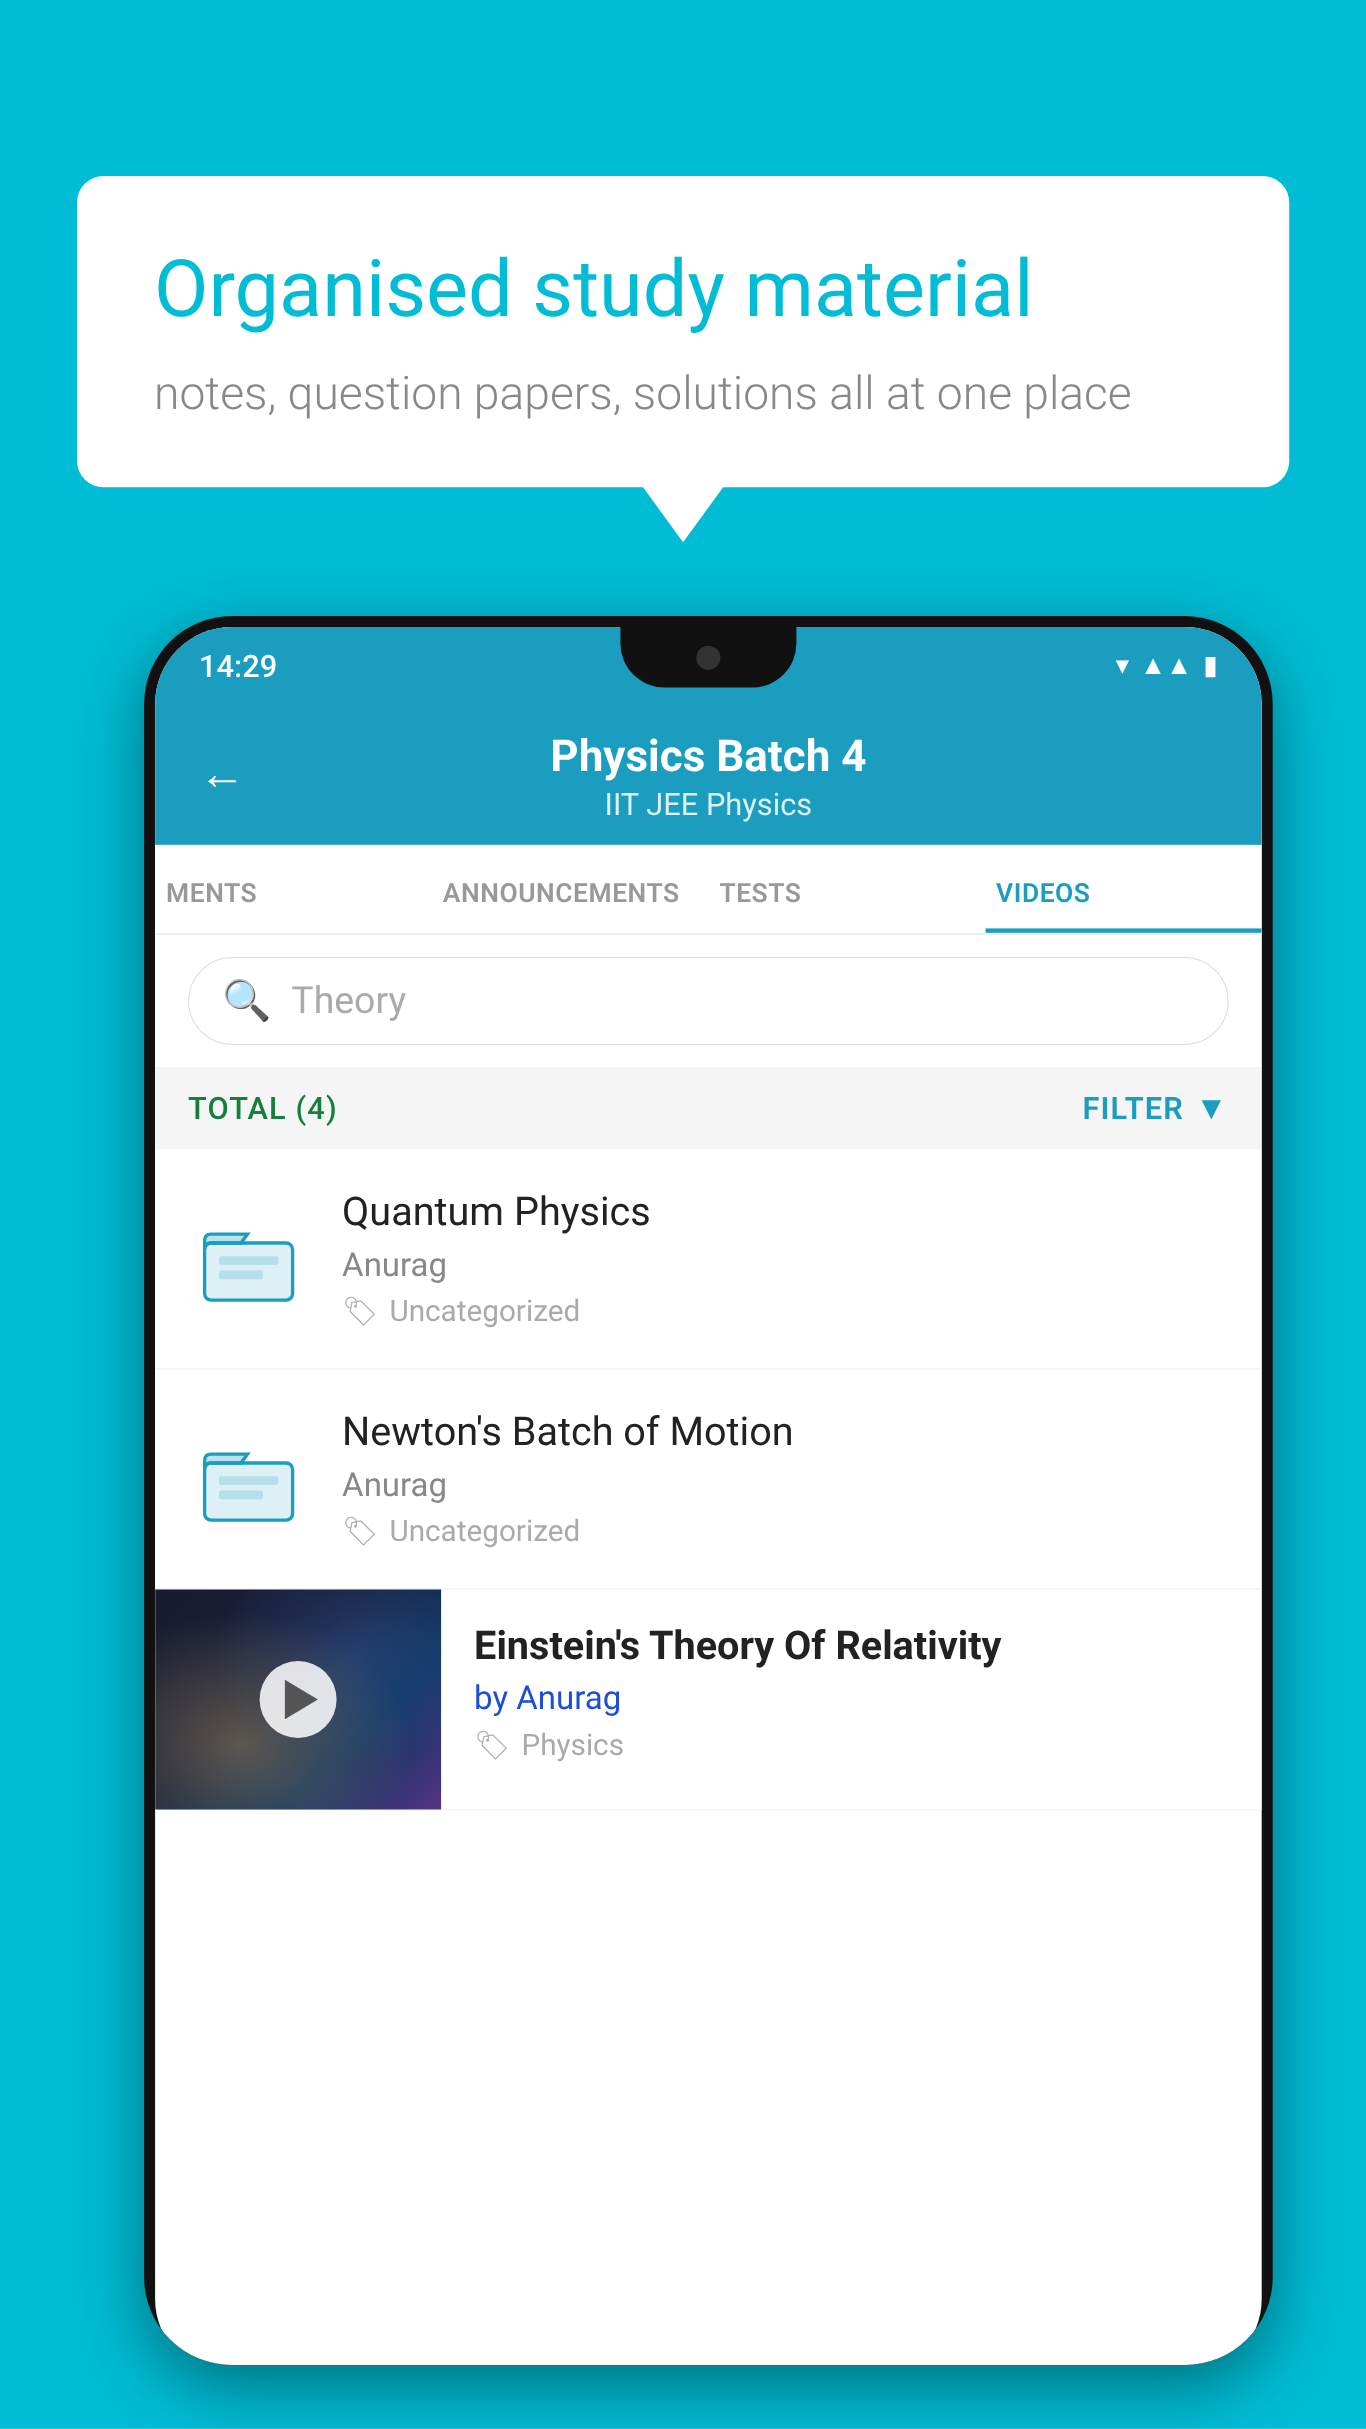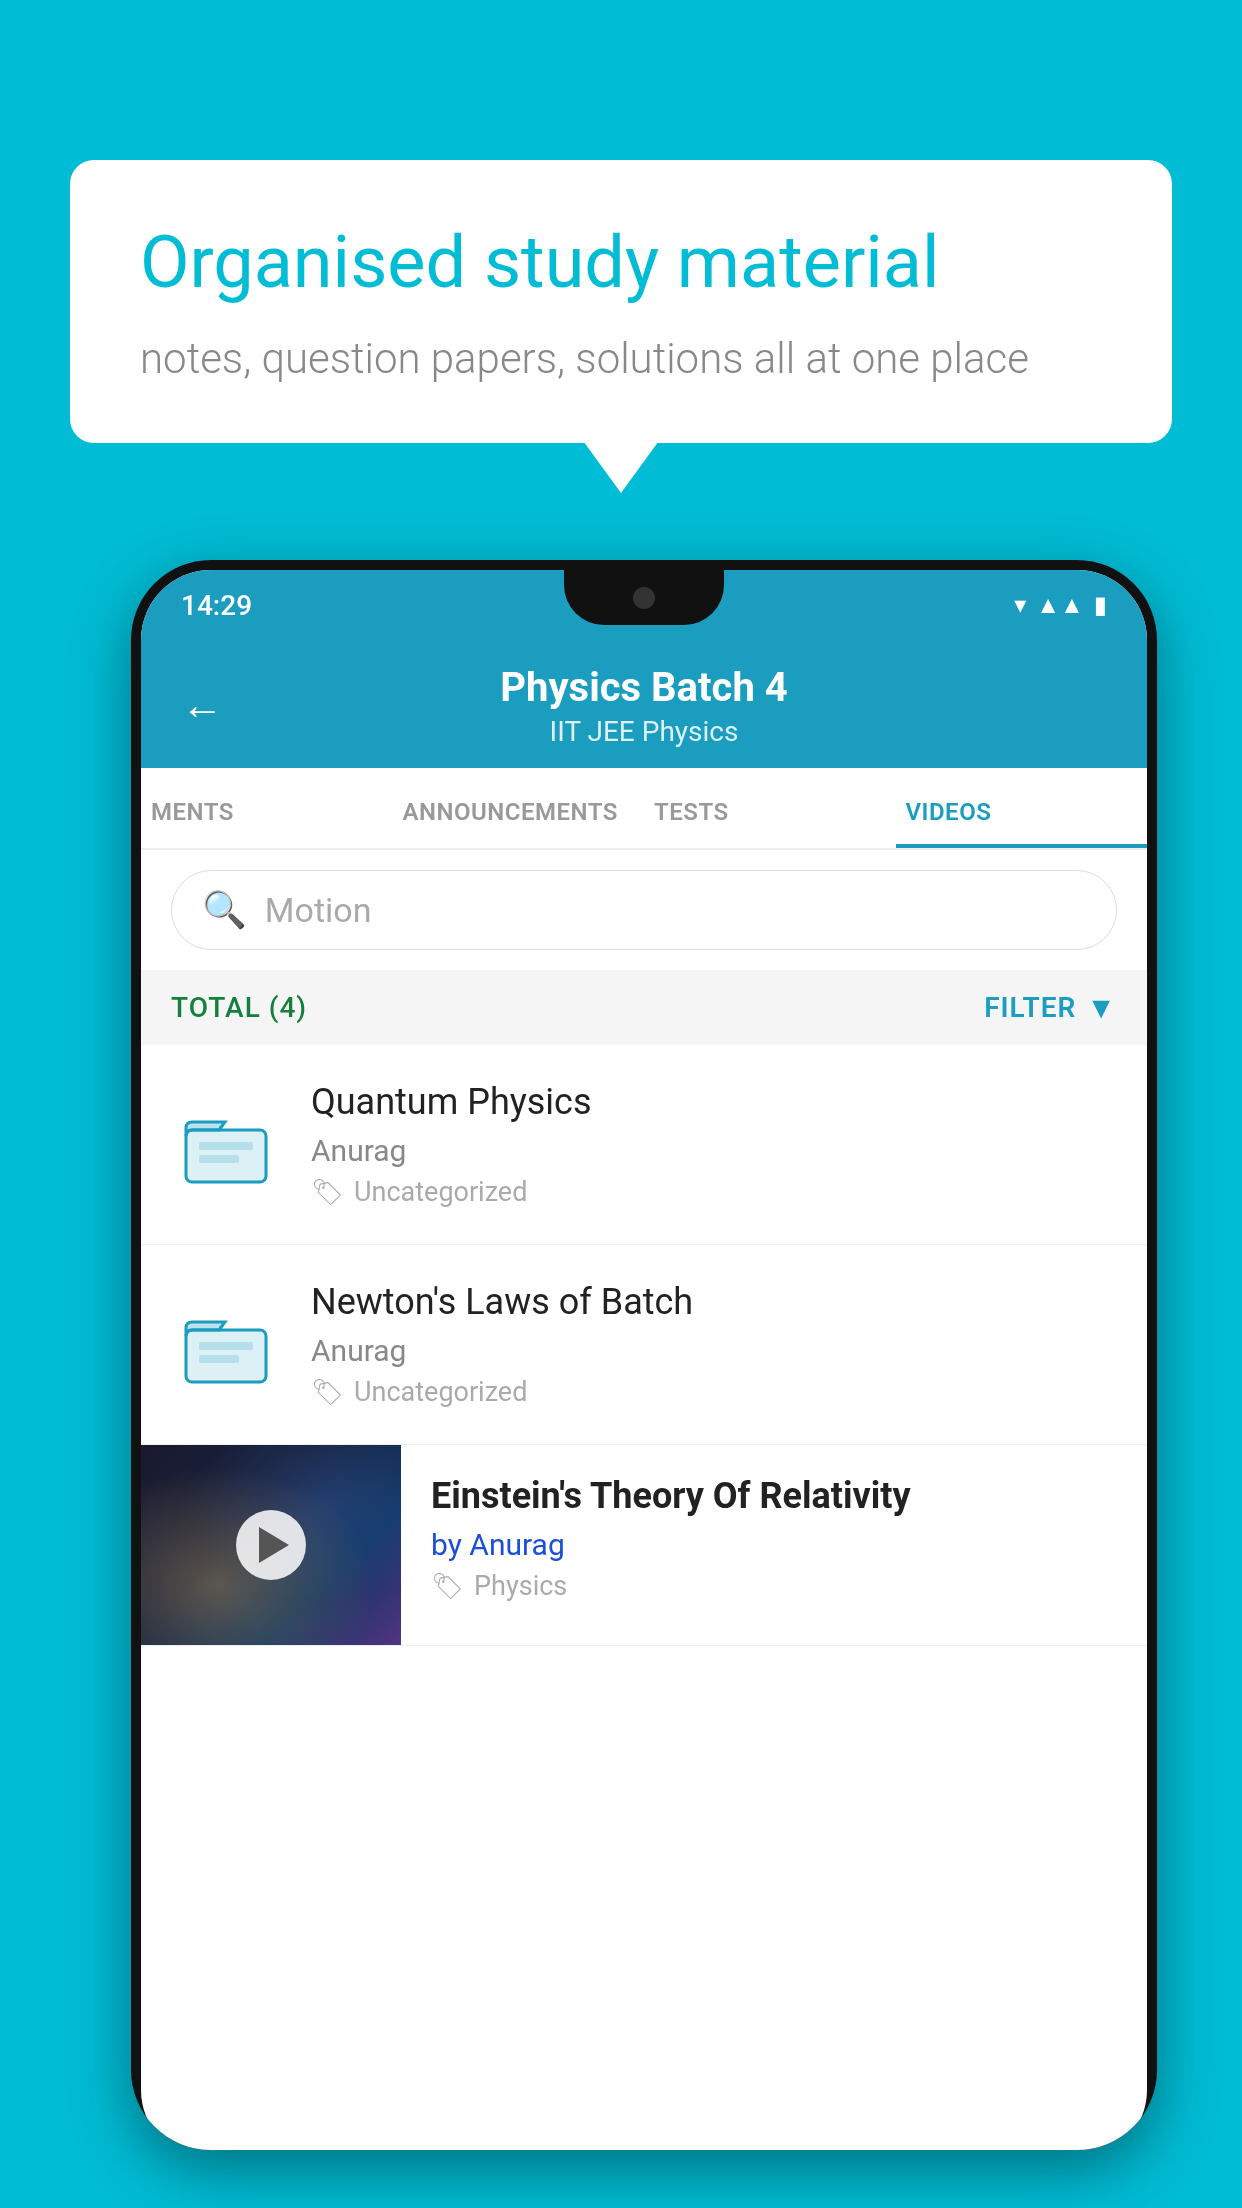--- a/index.html
+++ b/index.html
@@ -411,21 +411,21 @@
     <div class="tabs-bar">
       <div class="tab-item">MENTS</div>
       <div class="tab-item">ANNOUNCEMENTS</div>
       <div class="tab-item">TESTS</div>
       <div class="tab-item active">VIDEOS</div>
     </div>
 
     <div class="search-container">
       <div class="search-box">
         <span class="search-icon-svg">🔍</span>
-        <span class="search-placeholder">Motion</span>
+        <span class="search-placeholder">Theory</span>
       </div>
     </div>
 
     <div class="filter-bar">
       <span class="total-label">TOTAL (4)</span>
       <div class="filter-btn">
         <span>FILTER</span>
         <span class="filter-icon">▼</span>
       </div>
     </div>
@@ -458,21 +458,21 @@
           <svg class="folder-svg" viewBox="0 0 90 90" fill="none" xmlns="http://www.w3.org/2000/svg">
             <rect x="5" y="30" width="80" height="52" rx="6" fill="#1a9dbf" opacity="0.15" stroke="#1a9dbf" stroke-width="3"></rect>
             <rect x="5" y="30" width="80" height="52" rx="6" fill="none" stroke="#1a9dbf" stroke-width="3"></rect>
             <path d="M5 36 Q5 30 11 30 H38 L44 22 H11 Q5 22 5 28 Z" fill="#1a9dbf" opacity="0.3"></path>
             <path d="M5 36 Q5 30 11 30 H38 L44 22 H11 Q5 22 5 28 Z" fill="none" stroke="#1a9dbf" stroke-width="3"></path>
             <rect x="18" y="42" width="54" height="8" rx="2" fill="#1a9dbf" opacity="0.2"></rect>
             <rect x="18" y="55" width="40" height="8" rx="2" fill="#1a9dbf" opacity="0.2"></rect>
           </svg>
         </div>
         <div class="video-info">
-          <div class="video-title">Newton's Laws of Batch</div>
+          <div class="video-title">Newton's Batch of Motion</div>
           <div class="video-author">Anurag</div>
           <div class="video-tag">
             <span class="tag-icon">🏷</span>
             <span>Uncategorized</span>
           </div>
         </div>
       </div>
 
       <div class="video-item-thumb">
         <div class="thumbnail-wrap">

